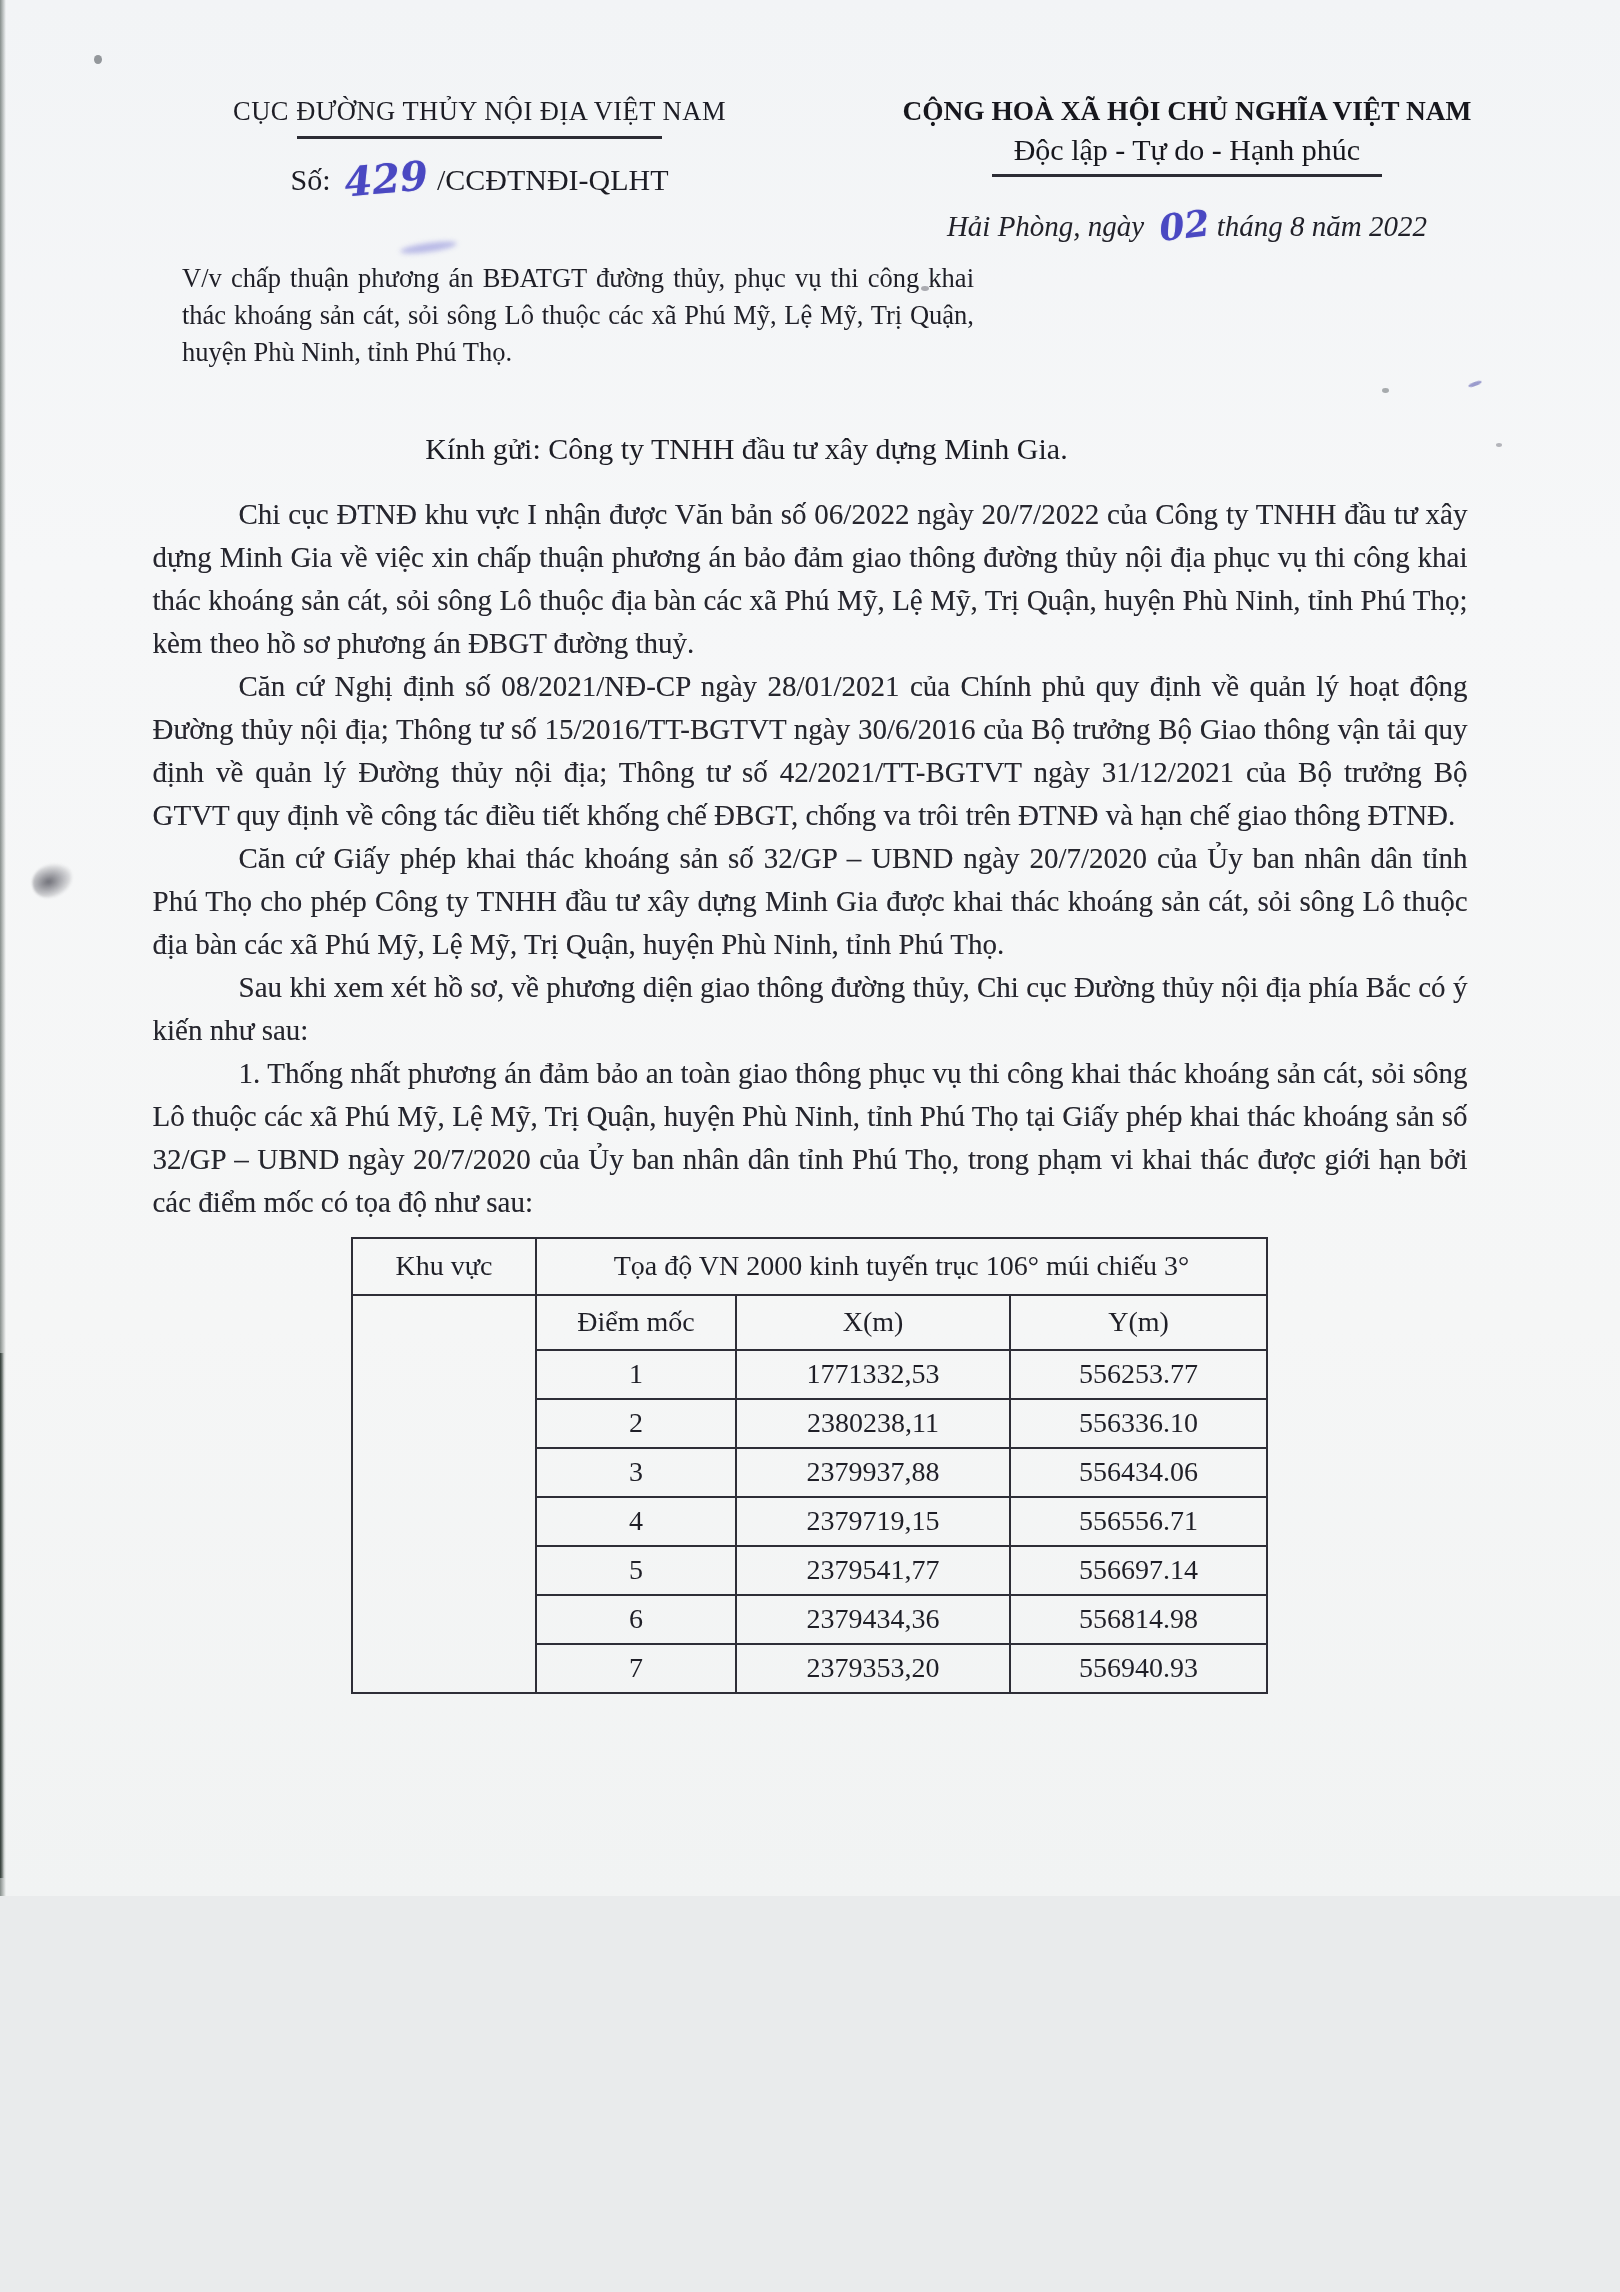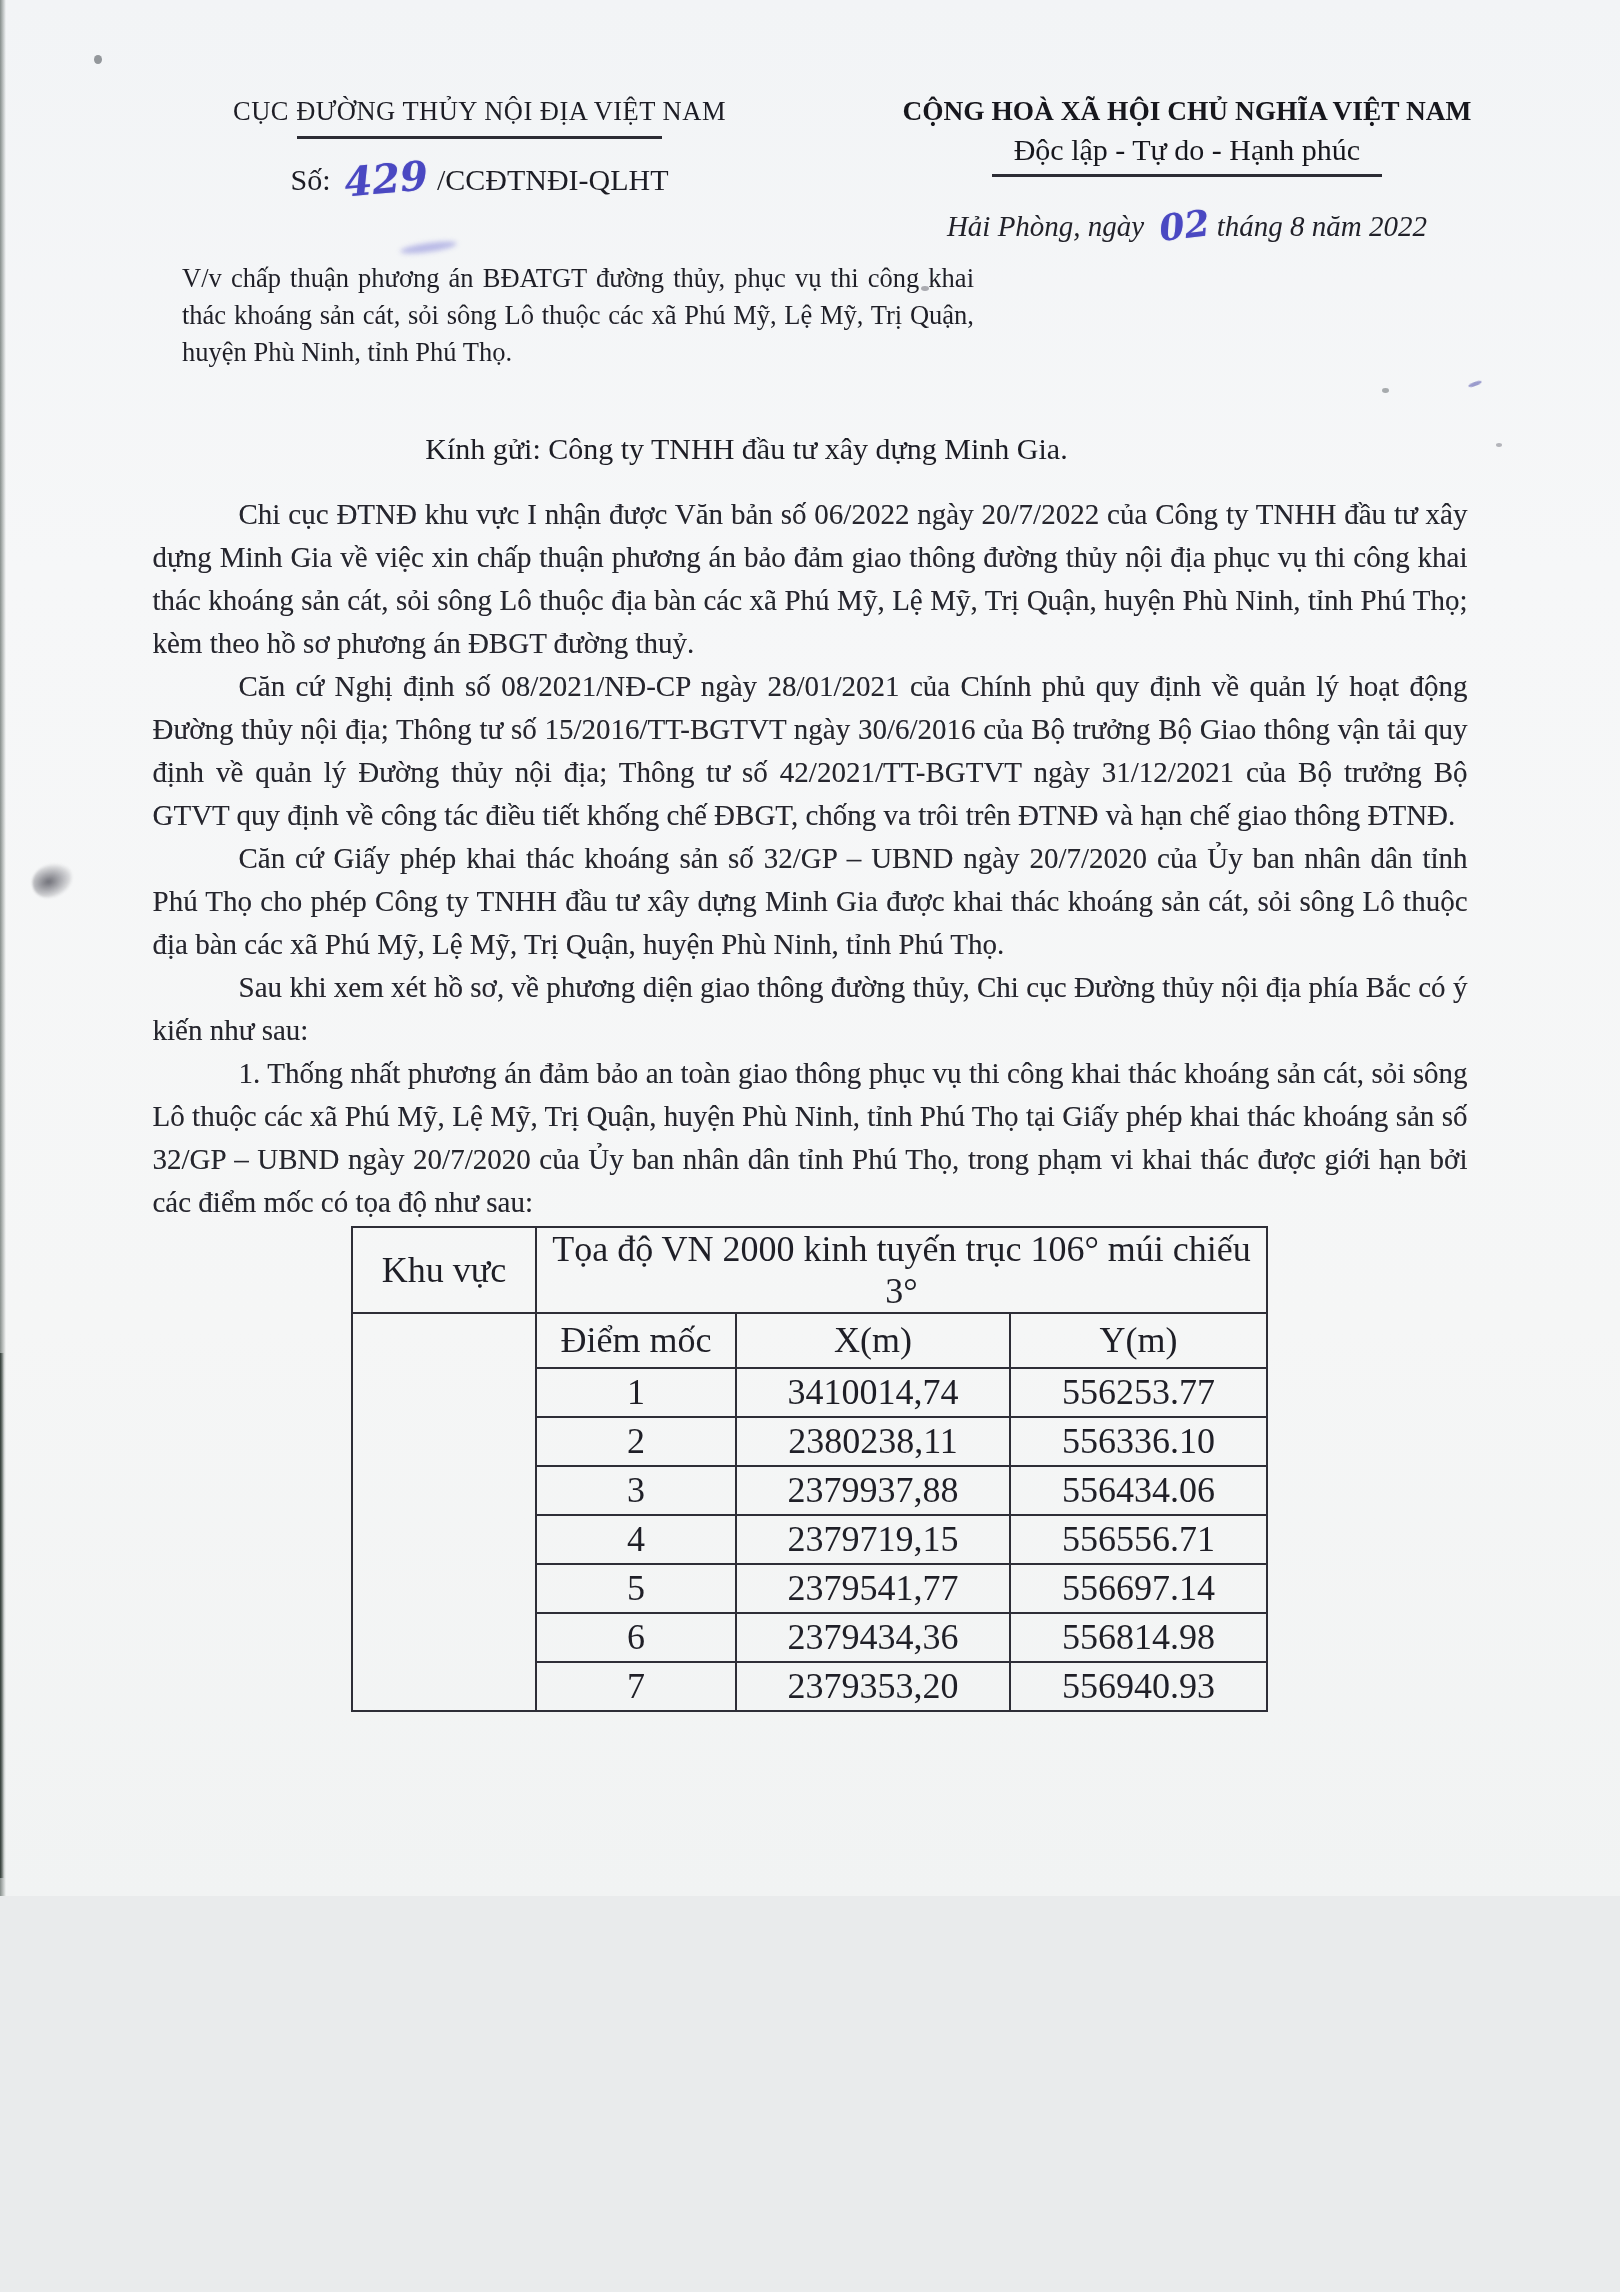--- a/index.html
+++ b/index.html
@@ -54,22 +54,22 @@
   .national-line1{font-size:27.4px;font-weight:bold;color:#17171d;white-space:nowrap;}
   .national-line2{font-size:30px;font-weight:normal;color:#17171d;margin-top:5.9px;white-space:nowrap;}
   .dateline{font-size:29px;font-style:italic;margin-top:25.5px;color:#22222a;white-space:nowrap;}
   .subject{width:792px;margin:15.7px 0 0 182px;font-size:26.5px;line-height:37px;color:#1f1f27;text-align:justify;}
   
   .salutation{margin:61px 127px 0 0;text-align:center;font-size:30px;color:#1d1d25;}
   .bodytext{width:1315px;margin:27px auto 0 auto;}
   .bodytext p{margin:0;font-size:29px;line-height:43px;text-align:justify;text-indent:86px;
     color:#26262e;text-shadow:0 0 0.5px rgba(30,30,40,.35);}
   
-  .coords-table{border-collapse:collapse;margin:2px 0 0 351px;table-layout:fixed;
-    font-size:36px;color:#1f1f27;}
+  .coords-table{border-collapse:collapse;margin:13px 0 0 351px;table-layout:fixed;
+    font-size:28px;color:#1f1f27;}
   .coords-table td,.coords-table th{border:2px solid #2e2e37;font-weight:normal;
     text-align:center;vertical-align:middle;padding:0;}
   .col-area{width:184px;}.col-moc{width:200px;}.col-x{width:274px;}.col-y{width:257px;}
   .row-head{height:57px;}
   .row-sub{height:55px;}
   .row-data{height:49px;}
   .cell-area-span{border-top:none;}
   
   [data-name]{box-sizing:border-box;}
 </style>
@@ -125,21 +125,21 @@
       <td colspan="3" data-name="coord-system-header-cell">Tọa độ VN 2000 kinh tuyến trục 106° múi chiếu 3°</td>
     </tr>
     <tr class="row-sub" data-name="table-subheader-row">
       <td rowspan="8" class="cell-area-span" data-name="area-empty-cell"></td>
       <td data-name="col-header-diem-moc">Điểm mốc</td>
       <td data-name="col-header-x">X(m)</td>
       <td data-name="col-header-y">Y(m)</td>
     </tr>
     <tr class="row-data" data-name="table-row">
       <td data-name="cell-moc">1</td>
-      <td data-name="cell-x">3410014,74</td>
+      <td data-name="cell-x">1771332,53</td>
       <td data-name="cell-y">556253.77</td>
     </tr>
     <tr class="row-data" data-name="table-row">
       <td data-name="cell-moc">2</td>
       <td data-name="cell-x">2380238,11</td>
       <td data-name="cell-y">556336.10</td>
     </tr>
     <tr class="row-data" data-name="table-row">
       <td data-name="cell-moc">3</td>
       <td data-name="cell-x">2379937,88</td>

